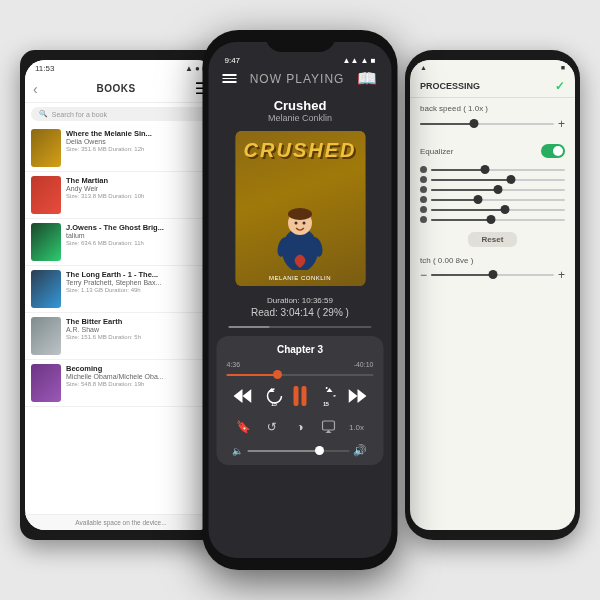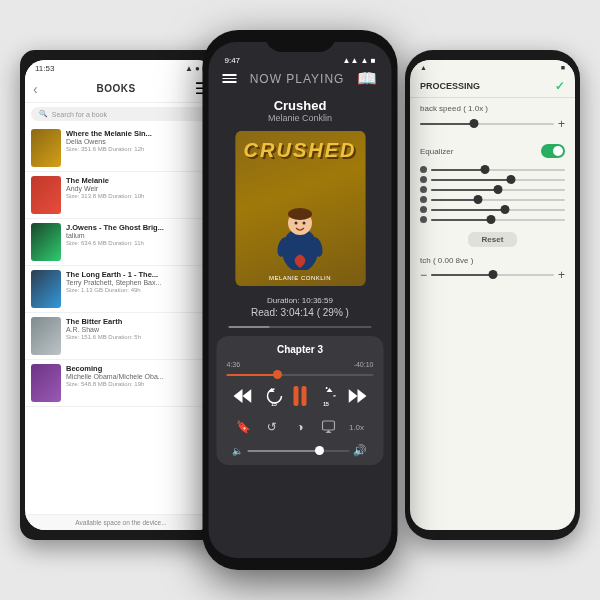--- a/index.html
+++ b/index.html
@@ -628,21 +628,21 @@
       <div class="book-cover cover-crawdads"></div>
       <div class="book-info">
         <div class="book-title">Where the Melanie Sin...</div>
         <div class="book-author">Delia Owens</div>
         <div class="book-meta">Size: 351.6 MB  Duration: 12h</div>
       </div>
     </div>
           <div class="book-item">
       <div class="book-cover cover-martian"></div>
       <div class="book-info">
-        <div class="book-title">The Melanie</div>
+        <div class="book-title">The Martian</div>
         <div class="book-author">Andy Weir</div>
         <div class="book-meta">Size: 313.8 MB  Duration: 10h</div>
       </div>
     </div>
           <div class="book-item">
       <div class="book-cover cover-scalzi"></div>
       <div class="book-info">
         <div class="book-title">J.Owens - The Ghost Brig...</div>
         <div class="book-author">talium</div>
         <div class="book-meta">Size: 634.6 MB  Duration: 11h</div>

